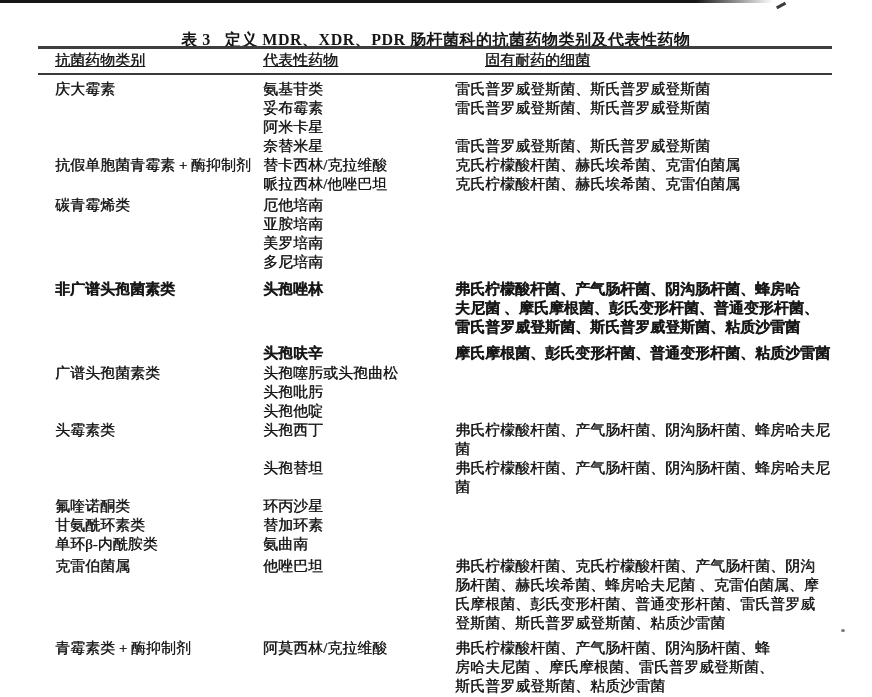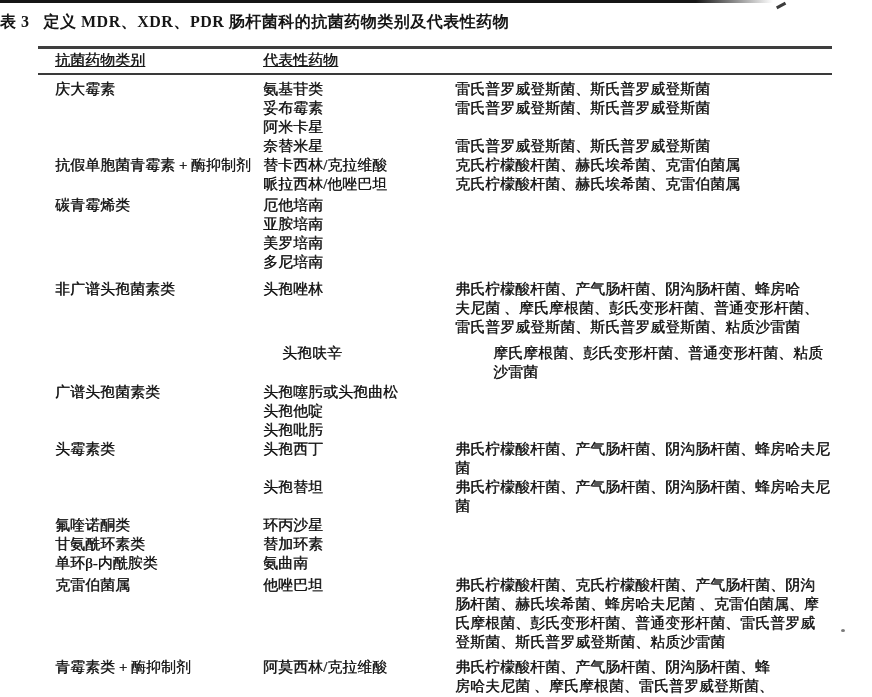--- a/index.html
+++ b/index.html
@@ -22,24 +22,26 @@
     position: absolute; left: 776px; top: 4px;
     width: 10px; height: 2.5px; background: #3c3c3c;
     transform: rotate(-28deg);
   }
   .speck {
     position: absolute; left: 841px; top: 629px;
     width: 4px; height: 3px; background: #7a7a7a; border-radius: 50%;
   }
   
   .title {
-    position: absolute; top: 12px; left: 0; width: 100%;
+    position: absolute; top: 30px; left: 0; width: 100%;
+    text-align: center;
     font-size: 16px; font-weight: 700;
     letter-spacing: 0.5px;
     white-space: nowrap;
+    text-decoration: underline;
   }
   .title .prefix { margin-right: 14px; }
   
   .table {
     position: absolute; left: 38px; top: 46px; width: 794px;
     font-size: 15px;
     text-shadow: 0.4px 0 0 #3a3a3a;
   }
   .thead {
     border-top: 3px solid #3e3e3e;
@@ -55,42 +57,43 @@
   .row {
     display: grid;
     grid-template-columns: 208px 192px 1fr;
     padding-left: 17px;
     line-height: 19px;
   }
   .cell { font-size: 15px; }
   .bact { white-space: pre-line; }
   
   .s2 { margin-top: 2px; }
-  .s3 { margin-top: 8px; }
-  .s3 .row:nth-child(2) { margin-top: 7px; gap: 19px; }
+  .s3 { margin-top: 8px; font-weight: bold; }
+  .s3 .row:nth-child(2) { margin-top: 7px; }
   .s4 { margin-top: 1px; }
   .s10 { margin-top: 3px; }
   .s11 { margin-top: 6px; }
 </style>
 </head>
 <body>
 
 <div class="page">
   <div class="top-edge"></div>
   <div class="tick"></div>
   <div class="speck"></div>
 
   <div class="title">
     <span class="prefix">表 3</span><span>定义 MDR、XDR、PDR 肠杆菌科的抗菌药物类别及代表性药物</span>
   </div>
 
   <div class="table">
     <div class="thead">
       <div class="cell h1">抗菌药物类别</div>
       <div class="cell h2">代表性药物</div>
+      <div class="cell h3">固有耐药的细菌</div>
     </div>
     <div class="tbody">
         <div class="section s0">
           <div class="row">
             <div class="cell drug">庆大霉素</div>
             <div class="cell cat">氨基苷类</div>
             <div class="cell bact">雷氏普罗威登斯菌、斯氏普罗威登斯菌</div>
           </div>
           <div class="row">
             <div class="cell cat"></div>
@@ -157,26 +160,26 @@
           </div>
         </div>
         <div class="section s4">
           <div class="row">
             <div class="cell cat">广谱头孢菌素类</div>
             <div class="cell drug">头孢噻肟或头孢曲松</div>
             <div class="cell bact"></div>
           </div>
           <div class="row">
             <div class="cell cat"></div>
+            <div class="cell drug">头孢吡肟</div>
+            <div class="cell bact"></div>
+          </div>
+          <div class="row">
+            <div class="cell cat"></div>
             <div class="cell drug">头孢他啶</div>
-            <div class="cell bact"></div>
-          </div>
-          <div class="row">
-            <div class="cell cat"></div>
-            <div class="cell drug">头孢吡肟</div>
             <div class="cell bact"></div>
           </div>
         </div>
         <div class="section s5">
           <div class="row">
             <div class="cell cat">头霉素类</div>
             <div class="cell drug">头孢西丁</div>
             <div class="cell bact">弗氏柠檬酸杆菌、产气肠杆菌、阴沟肠杆菌、蜂房哈夫尼菌</div>
           </div>
           <div class="row">

